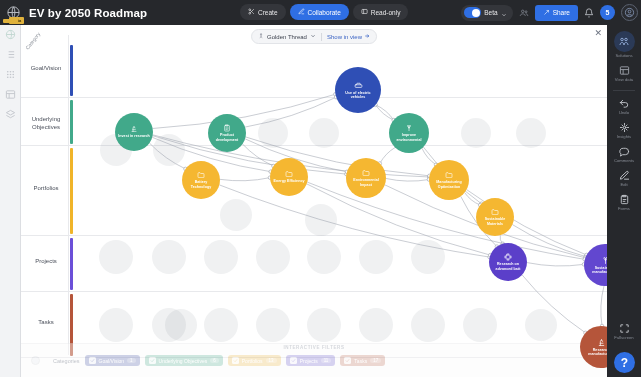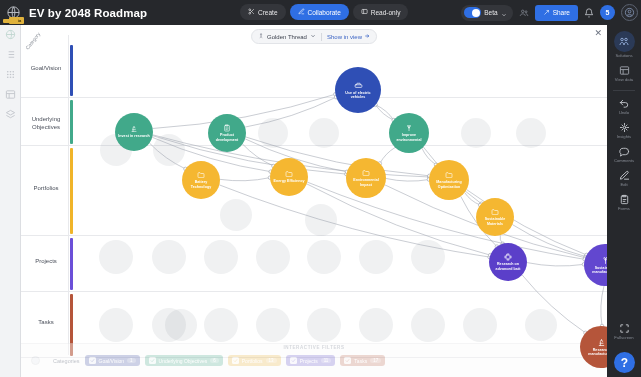--- a/index.html
+++ b/index.html
@@ -214,21 +214,21 @@
 <div id="app">
 
   <div id="topbar">
     <div id="brand-logo">
       <svg width="15" height="15" viewBox="0 0 24 24" fill="none" stroke="#cfd3da" stroke-width="1.6">
         <circle cx="12" cy="12" r="9"></circle>
           <path d="M3 12h18M12 3c3 3.5 3 14 0 18M12 3c-3 3.5-3 14 0 18"></path>
       </svg>
       <span id="brand-badge">Beta</span>
     </div>
-    <div id="app-title">EV by 2048 Roadmap</div>
+    <div id="app-title">EV by 2050 Roadmap</div>
 
     <div id="tb-center">
       <div class="tb-btn">
         <span>
           <svg width="7" height="7" viewBox="0 0 24 24" fill="none" stroke="#fff" stroke-width="2">
             <circle cx="6" cy="6" r="3"></circle>
               <circle cx="6" cy="18" r="3"></circle>
               <path d="M20 4L8.12 15.88M14.47 14.48L20 20M8.12 8.12L12 12"></path>
           </svg>
         </span>

